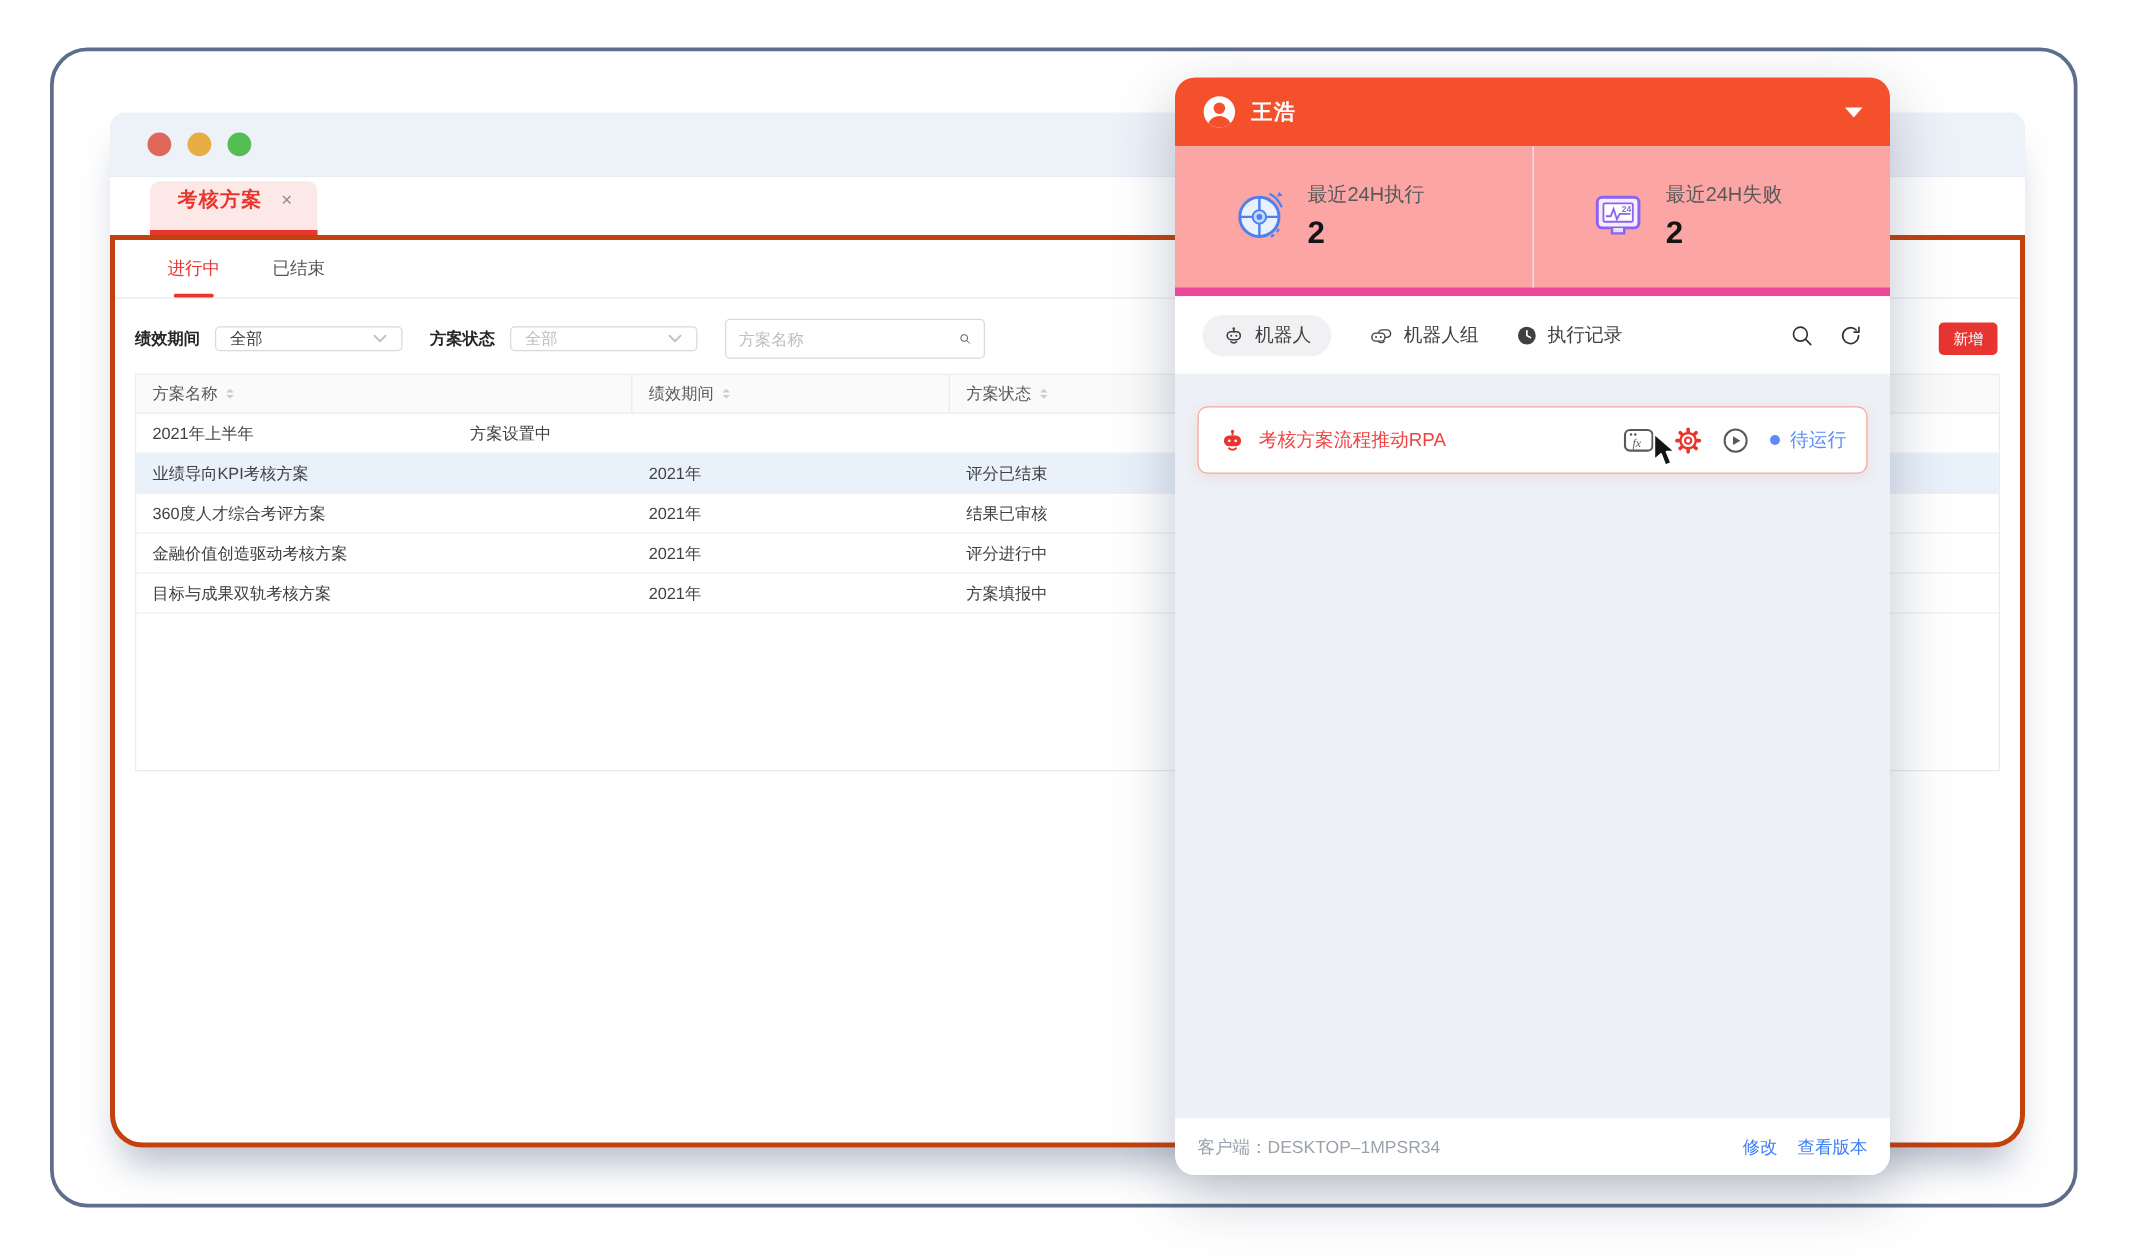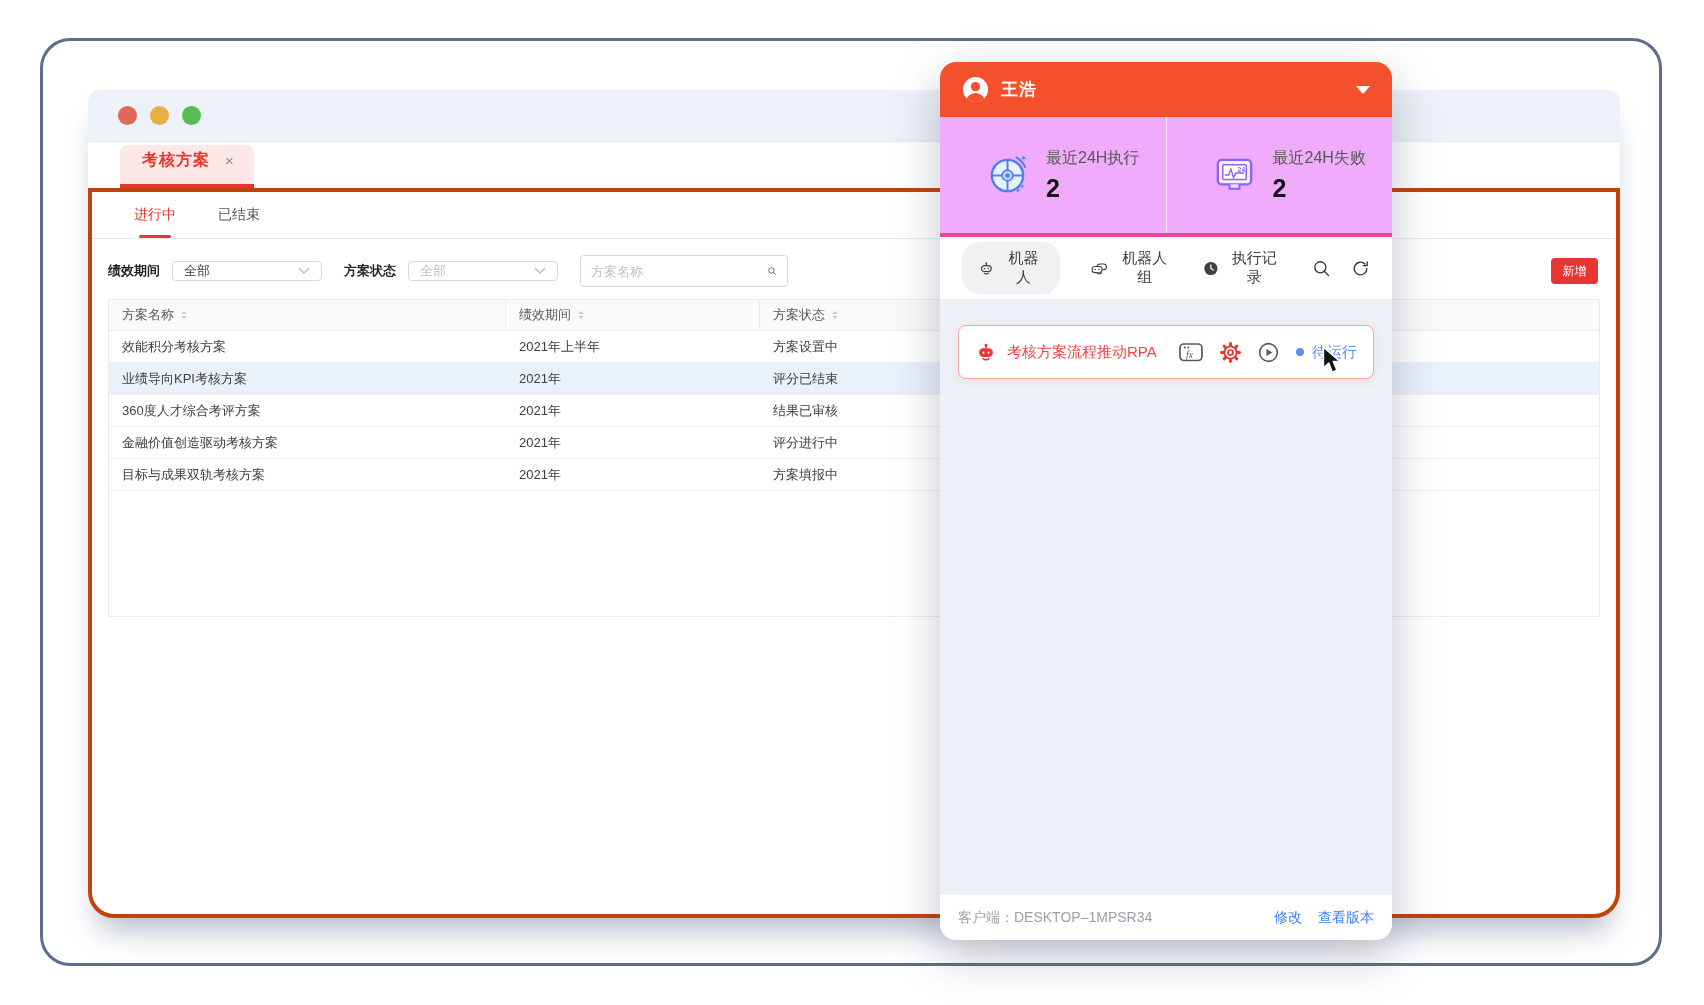--- a/index.html
+++ b/index.html
@@ -51,27 +51,27 @@
   .trow { display:flex; height:32px; border-bottom:1px solid #F0F0F0; align-items:center; }
   .trow.selected { background:#E9F1FB; }
   .td { padding-left:13px; font-size:13px; color:#404040; white-space:nowrap; overflow:hidden; }
   .c1 { width:397px; } .c2 { width:254px; } .c3 { flex:1; }
   .sort { display:inline-flex; flex-direction:column; gap:2px; }
   .sort i { display:block; width:0; height:0; border:3.5px solid transparent; }
   .sort .up { border-bottom-color:#C8CCD4; border-top-width:0; }
   .sort .dn { border-top-color:#C8CCD4; border-bottom-width:0; }
 
   
-  .panel { position:absolute; left:940px; top:62px; width:452px; height:878px; z-index:5;
+  .panel { position:absolute; left:940px; top:62px; width:572px; height:878px; z-index:5;
     border-radius:16px; box-shadow:0 16px 48px rgba(55,65,95,.30); display:flex; flex-direction:column; }
   .p-header { height:55px; background:#F4502C; border-radius:16px 16px 0 0; display:flex; align-items:center; padding:0 22px; gap:12px; }
   .p-user { color:#fff; font-size:17px; font-weight:bold; letter-spacing:1px; }
   .p-caret { margin-left:auto; width:0; height:0; border-left:7px solid transparent; border-right:7px solid transparent; border-top:8px solid #fff; }
 
-  .p-stats { height:120px; background:#f0abfc; display:flex; border-bottom:4px solid #ec4899;justify-content:center; }
+  .p-stats { height:120px; background:#fca5a5; display:flex; border-bottom:7px solid #ec4899;justify-content:center; }
   .stat { flex:1; display:flex; align-items:center; padding-left:44px; gap:15px; }
   .stat:first-child { border-right:1px solid #EFEFEF; }
   .stat-label { font-size:16px; color:#595959; margin-bottom:5px; }
   .stat-value { font-size:25px; font-weight:bold; color:#141414; }
 
   .p-tabs { height:62px; background:#fff; display:flex; align-items:center; padding:0 22px; gap:30px;text-align:center; }
   .p-tab { display:flex; align-items:center; gap:8px; font-size:15px; color:#404040; cursor:pointer; }
   .p-tab.active { background:#F1F1F3; border-radius:18px; padding:7px 16px; }
   .p-actions { margin-left:auto; display:flex; align-items:center; gap:20px; color:#333; }
 
@@ -164,21 +164,20 @@
         </div>
         <div class="th c3">
           <span>方案状态</span>
           <span class="sort">
               <i class="up"></i>
               <i class="dn"></i>
             </span>
         </div>
       </div>
       <div class="trow">
-        <div class="td c1">效能积分考核方案</div>
         <div class="td c2">2021年上半年</div>
         <div class="td c3">方案设置中</div>
       </div>
       <div class="trow selected">
         <div class="td c1">业绩导向KPI考核方案</div>
         <div class="td c2">2021年</div>
         <div class="td c3">评分已结束</div>
       </div>
       <div class="trow">
         <div class="td c1">360度人才综合考评方案</div>

